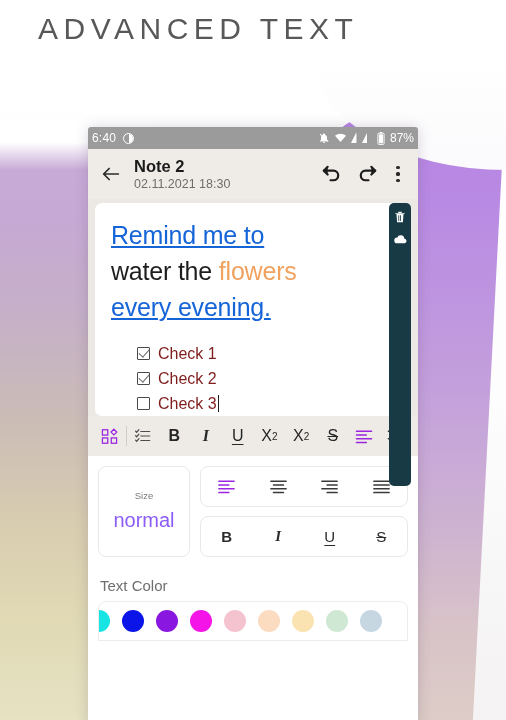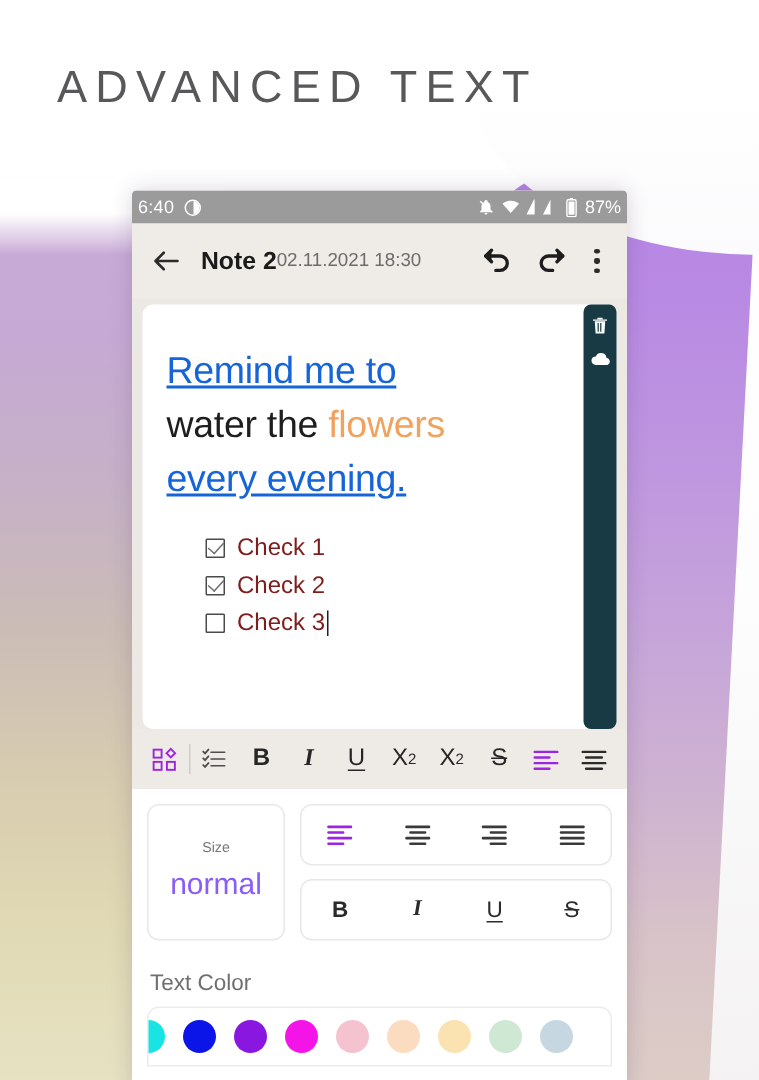--- a/index.html
+++ b/index.html
@@ -41,21 +41,21 @@
     transform-origin: top right;
   }
   .bg-right-curve {
     position: absolute; right: 0; top: 60px; width: 190px; height: 110px;
     background: linear-gradient(180deg,#ffffff 0%,#fbfafc 100%);
     border-bottom-left-radius: 190px 110px;
   }
 
   
   .headline {
-    position: absolute; left: 38px; top: 40px; z-index: 5;
+    position: absolute; left: 38px; top: 10px; z-index: 5;
     font-size: 30px; letter-spacing: 5.5px; line-height: 38px;
     color: #58585a; font-weight: 400;
   }
   .headline div { white-space: nowrap; }
 
   
   .phone {
     position: absolute; left: 88px; top: 127px; width: 330px; height: 600px;
     z-index: 10;
     background: #ece9e4;
@@ -83,34 +83,34 @@
   .ic-mute { width: 12px; height: 12px; position: relative; }
   .ic-mute svg, .ic-wifi svg, .ic-sig svg, .ic-bat svg { display: block; }
   .sb-pct { font-size: 12px; margin-left: 1px; }
 
   
   .appbar {
     height: 50px; background: #efece7; display: flex; align-items: center;
     padding: 0 8px; flex: none;
   }
   .ab-back { width: 30px; height: 30px; display:flex; align-items:center; justify-content:center; }
-  .ab-titles { margin-left: 8px; display: flex; flex-direction: row; justify-content: center; }
+  .ab-titles { margin-left: 8px; display: flex; flex-direction: column; justify-content: center; }
   .ab-title { font-size: 16.5px; font-weight: bold; color: #1b1b1b; line-height: 19px; }
   .ab-sub { font-size: 12.5px; color: #6d6d6d; line-height: 15px; margin-top: 1px; }
   .ab-actions { margin-left: auto; display: flex; align-items: center; gap: 2px; }
   .ab-icon { width: 34px; height: 34px; display:flex; align-items:center; justify-content:center; }
   .ab-menu { width: 24px; height: 30px; display:flex; flex-direction:column;
              align-items:center; justify-content:center; gap:3px; }
   .ab-menu i { width: 3.2px; height: 3.2px; border-radius: 50%; background: #2b2b2b; display:block; }
 
   
   .note-wrap { position: relative; padding: 4px 7px 0 7px; flex: none; }
   .note-card {
-    background: #ffffff; border-radius: 7px; height: 283px;
-    padding: 26px 16px 10px 16px; position: relative; overflow: hidden;
+    background: #ffffff; border-radius: 7px; height: 213px;
+    padding: 14px 16px 10px 16px; position: relative; overflow: hidden;
   }
   .note-line { font-size: 25px; line-height: 36px; font-weight: 400; letter-spacing: -0.2px; }
   .t-blue { color: #1565d8; text-decoration: underline; text-underline-offset: 2px; text-decoration-thickness: 2px; }
   .t-black { color: #1e1e1e; }
   .t-orange { color: #f0a25e; }
   .checks { margin-top: 16px; padding-left: 26px; }
   .check-row { display: flex; align-items: center; font-size: 16px; color: #7f1d1d; line-height: 25px; }
   .cb {
     width: 13px; height: 13px; border: 1.4px solid #4a4a4a; margin-right: 8px;
     position: relative; flex: none; border-radius: 1px;

